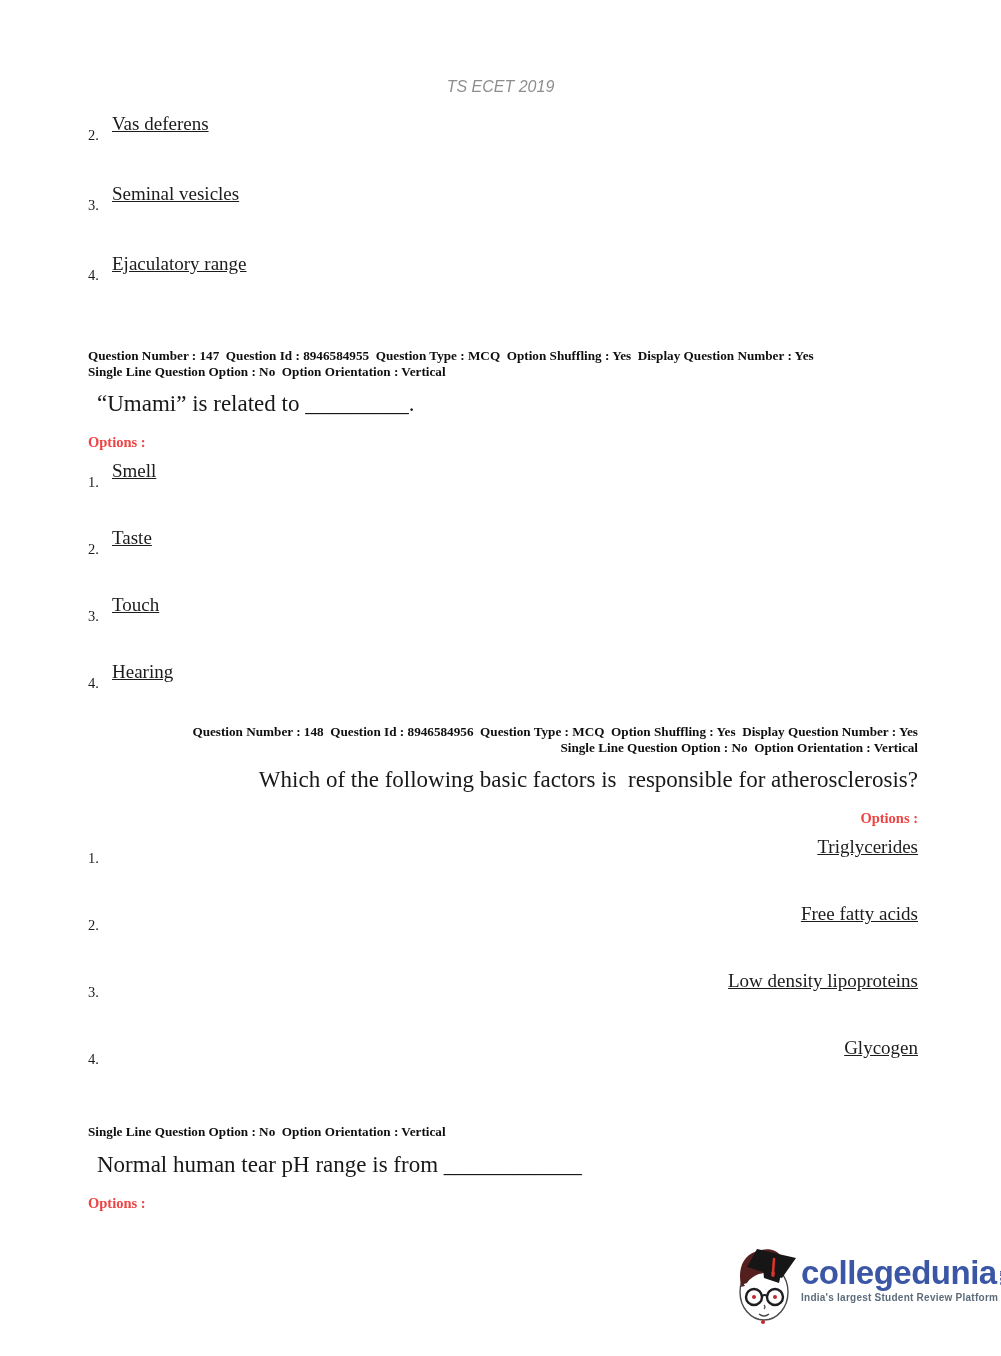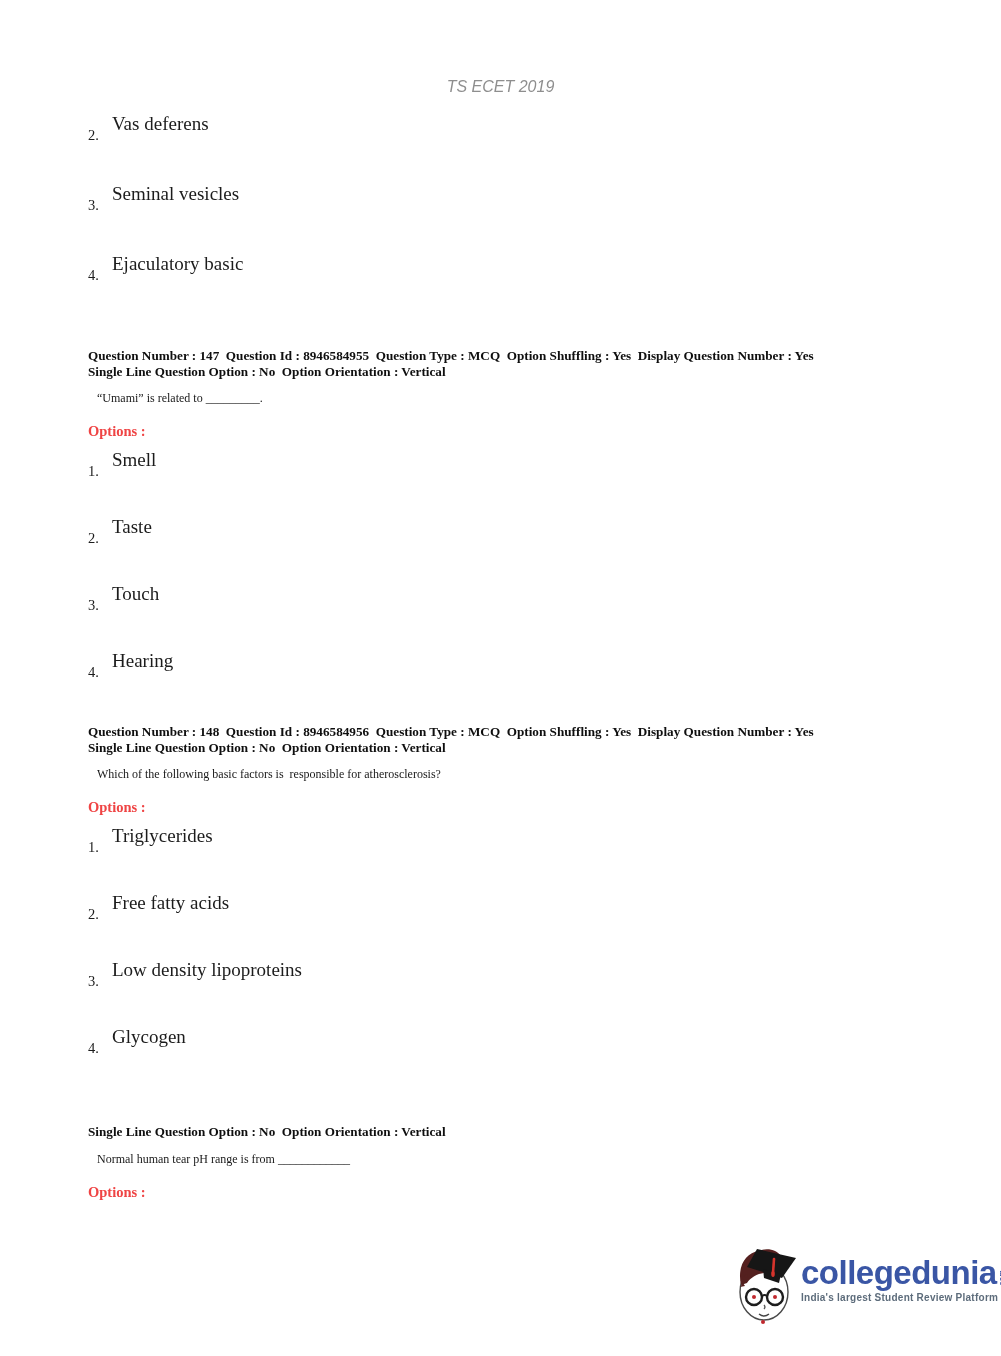--- a/index.html
+++ b/index.html
@@ -24,33 +24,33 @@
   .page-footer { top:1246px; font-size:15px; }
   .page-footer .gap { display:inline-block; width:26px; }
 
   .opt-group { position:absolute; left:88px; }
   .opt-row { position:relative; padding-left:24px; height:32px; }
   .opt-group-carryover .opt-row { margin-bottom:38px; }
   .opt-num {
     position:absolute; left:0; top:14px;
     font-size:14.5px; color:#1c1c1c;
   }
-  .opt-label { font-size:19px; white-space:pre-wrap; }
+  .opt-label { font-size:19px; white-space:pre-wrap;text-decoration:underline; }
 
   .qblock { position:absolute; left:88px; width:830px; }
   .qblock-147 { top:348px; }
-  .qblock-148 { top:724px; }
+  .qblock-148 { top:724px;text-align:right; }
   .qblock-149 { top:1124px; }
   .qmeta {
     font-weight:bold; font-size:13.2px; line-height:15.5px;
     color:#0f0f0f; white-space:pre-wrap;
   }
   .qtext {
     margin-top:12px; margin-left:9px;
-    font-size:12px; white-space:pre-wrap; color:#181818;
+    font-size:23px; white-space:pre-wrap; color:#181818;
   }
   .opts-heading { margin-top:17px; font-weight:bold; font-size:14.5px; color:#ef4444; }
   .opts-list { margin-top:9px; }
   .opts-list .opt-row { margin-bottom:35px; }
 
   .brand {
     position:absolute; left:737px; top:1243px;
     width:256px; height:86px;
     display:flex; align-items:flex-start;
   }
@@ -82,21 +82,21 @@
     <div class="opt-row">
       <span class="opt-num">2.</span>
       <span class="opt-label">Vas deferens</span>
     </div>
     <div class="opt-row">
       <span class="opt-num">3.</span>
       <span class="opt-label">Seminal vesicles</span>
     </div>
     <div class="opt-row">
       <span class="opt-num">4.</span>
-      <span class="opt-label">Ejaculatory basic</span>
+      <span class="opt-label">Ejaculatory range</span>
     </div>
   </div>
 
   <div class="qblock qblock-147">
     <div class="qmeta">Question Number : 147  Question Id : 8946584955  Question Type : MCQ  Option Shuffling : Yes  Display Question Number : Yes</div>
     <div class="qmeta">Single Line Question Option : No  Option Orientation : Vertical</div>
     <div class="qtext">“Umami” is related to _________.</div>
     <div class="opts-heading">Options :</div>
     <div class="opts-list">
       <div class="opt-row">

